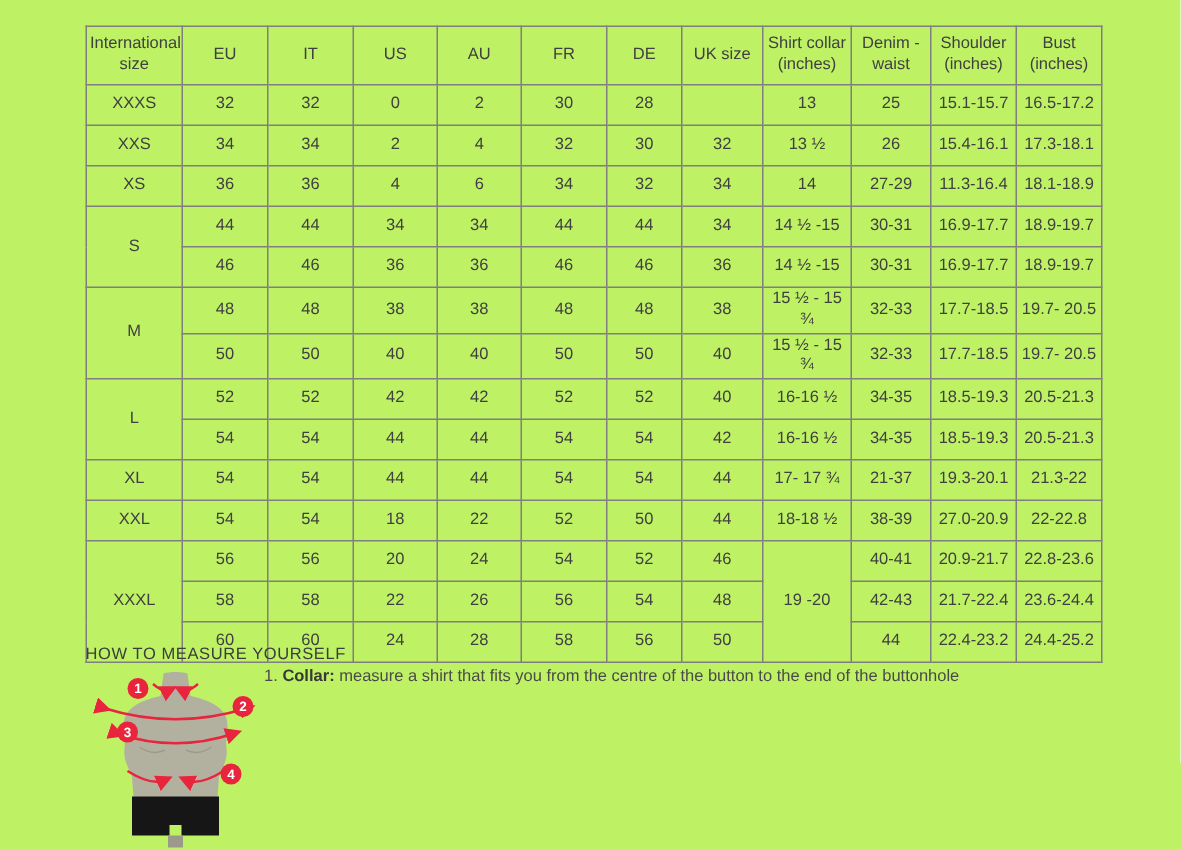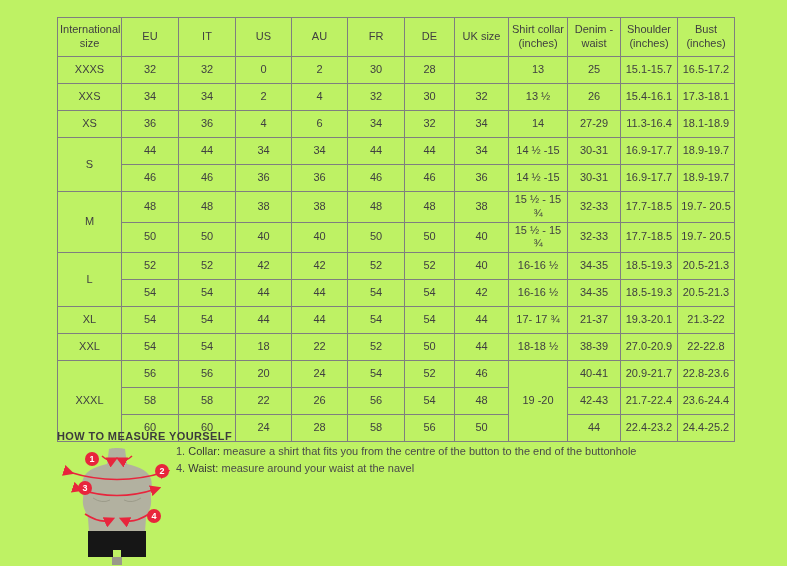--- a/index.html
+++ b/index.html
@@ -11,25 +11,25 @@
   table.size-chart{border-collapse:collapse;table-layout:fixed;width:677px;
         font-size:11px;color:#404040;}
   table.size-chart th,table.size-chart td{
         border:1px solid #7f7f7f;text-align:center;vertical-align:middle;
         padding:1px 2px;font-weight:normal;height:24px;line-height:1.25;
         overflow:hidden;}
   table.size-chart th{height:36px;}
 
   
   .measure-heading{position:absolute;left:57px;top:430px;font-size:11px;
-        font-weight:bold;letter-spacing:.4px;color:#3c3c3c;text-align:center;}
+        font-weight:normal;letter-spacing:.4px;color:#3c3c3c;text-align:center;}
   .measure-list{position:absolute;left:176px;top:443px;font-size:11px;
         color:#4a4a4a;}
   .measure-item{height:17px;line-height:17px;white-space:nowrap;}
-  .measure-item .lbl{font-weight:normal;color:#383838;}
+  .measure-item .lbl{font-weight:bold;color:#383838;}
   .figure-wrap{position:absolute;left:57px;top:445px;}
 </style>
 </head>
 <body>
 
 <div class="page">
 
   <div class="table-wrap">
     <table class="size-chart">
       <colgroup>
@@ -297,19 +297,15 @@
         <text x="97" y="74.2" fill="#ffffff">4</text>
       </g>
     </svg>
   </div>
 
   <div class="measure-list">
     <div class="measure-item">
       <span>1.</span>
       <span class="lbl">Collar:</span><span> measure a shirt that fits you from the centre of the button to the end of the buttonhole</span>
     </div>
-    <div class="measure-item">
-      <span>4.</span>
-      <span class="lbl">Waist:</span><span> measure around your waist at the navel</span>
-    </div>
   </div>
 
 </div>
 
 </body></html>

